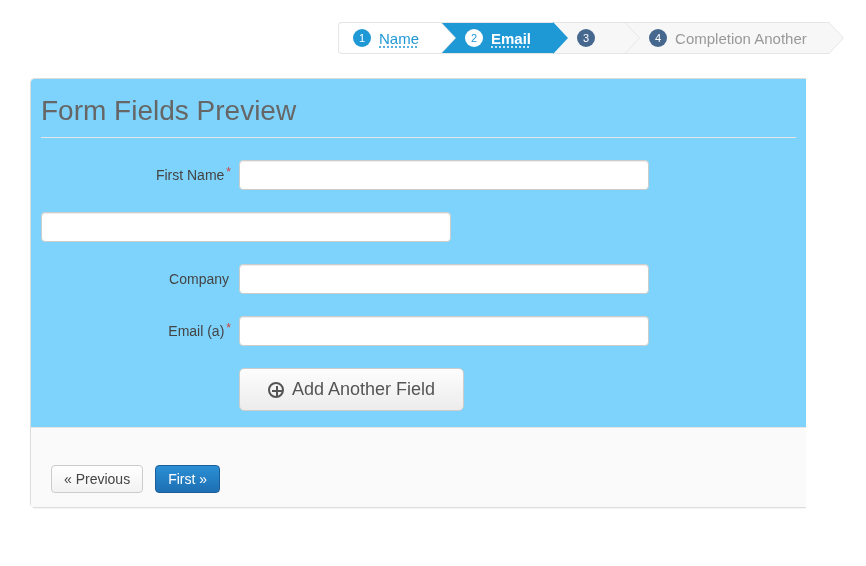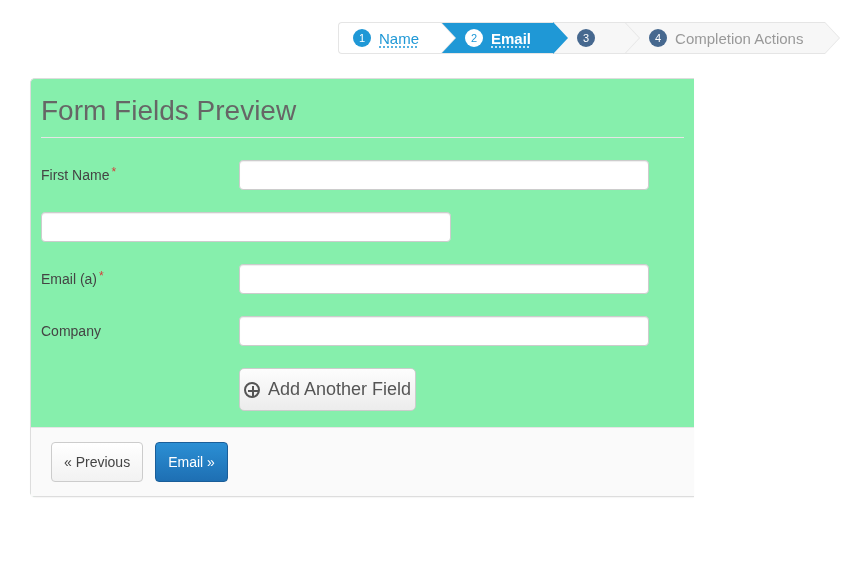--- a/index.html
+++ b/index.html
@@ -92,45 +92,46 @@
   }
   .step.active .lbl {
     font-weight: bold;
     text-decoration: underline dotted;
     text-underline-offset: 3px;
   }
 
   
   .panel {
     margin: 24px 0 0 30px;
-    width: 664px;
+    width: 776px;
     border: 1px solid #ddd;
     border-right: none;
     border-radius: 5px 0 0 5px;
-    background: #86efac;
+    background: #7dd3fc;
     box-shadow: 0 1px 1px rgba(0,0,0,0.04);
   }
   .panel-inner { padding: 14px 10px 16px 10px; }
   .panel h2 {
     font-size: 28px;
     font-weight: 500;
     color: #666;
     padding: 2px 0 10px 0;
     border-bottom: 1px solid #e5e5e5;
     margin-bottom: 22px;
   }
 
   
   .frow {
     display: flex;
     align-items: center;
     margin-bottom: 22px;
   }
   .flabel {
     width: 198px;
+    text-align: right;
     padding-right: 10px;
     color: #444;
     font-size: 14px;
     position: relative;
   }
   .req::after {
     content: "*";
     color: #d43f3a;
     position: relative;
     top: -4px;
@@ -145,21 +146,21 @@
     padding: 2px 8px;
     font-size: 14px;
     box-shadow: inset 0 1px 1px rgba(0,0,0,0.07);
   }
 
   .add-btn {
     margin-left: 198px;
     display: inline-flex;
     align-items: center;
     gap: 8px;
-    padding: 10px 4px;
+    padding: 10px 28px;
     font-size: 18px;
     color: #555;
     background: linear-gradient(#fdfdfd,#ececec);
     border: 1px solid #ccc;
     border-radius: 5px;
     cursor: pointer;
   }
   .plus-icon {
     width: 16px; height: 16px;
     border-radius: 50%;
@@ -177,24 +178,25 @@
 
   
   .footer {
     border-top: 1px solid #e5e5e5;
     background: #fafafa;
     padding: 14px 20px;
     display: flex;
     gap: 12px;
   }
   .btn {
-    padding: 11px 12px;
+    padding: 5px 12px;
     font-size: 14px;
     border-radius: 4px;
     cursor: pointer;
+    margin-top: 23px;
   }
   .btn-default {
     background: linear-gradient(#fff,#f2f2f2);
     border: 1px solid #ccc;
     color: #444;
   }
   .btn-primary {
     background: linear-gradient(#2b8fd4,#1e6fb3);
     border: 1px solid #1a5e99;
     color: #fff;
@@ -210,47 +212,47 @@
   </div>
   <div class="step active">
     <span class="num">2</span>
     <span class="lbl">Email</span>
   </div>
   <div class="step">
     <span class="num">3</span>
   </div>
   <div class="step">
     <span class="num">4</span>
-    <span class="lbl">Completion Actions</span>
+    <span class="lbl">Completion Another</span>
   </div>
 </div>
 
 <div class="panel">
   <div class="panel-inner">
     <h2>Form Fields Preview</h2>
 
     <div class="frow">
       <div class="flabel req">First Name</div>
       <input class="finput" type="text" value="" style="">
     </div>
     <div class="frow">
       <input class="finput" type="text" value="" style="">
     </div>
     <div class="frow">
+      <div class="flabel">Company</div>
+      <input class="finput" type="text" value="" style="">
+    </div>
+    <div class="frow">
       <div class="flabel req">Email (a)</div>
-      <input class="finput" type="text" value="" style="">
-    </div>
-    <div class="frow">
-      <div class="flabel">Company</div>
       <input class="finput" type="text" value="" style="">
     </div>
 
     <button class="add-btn">
       <span class="plus-icon"></span>
       <span>Add Another Field</span>
     </button>
   </div>
 
   <div class="footer">
     <button class="btn btn-default">« Previous</button>
-    <button class="btn btn-primary">Email »</button>
+    <button class="btn btn-primary">First »</button>
   </div>
 </div>
 
 </body></html>

